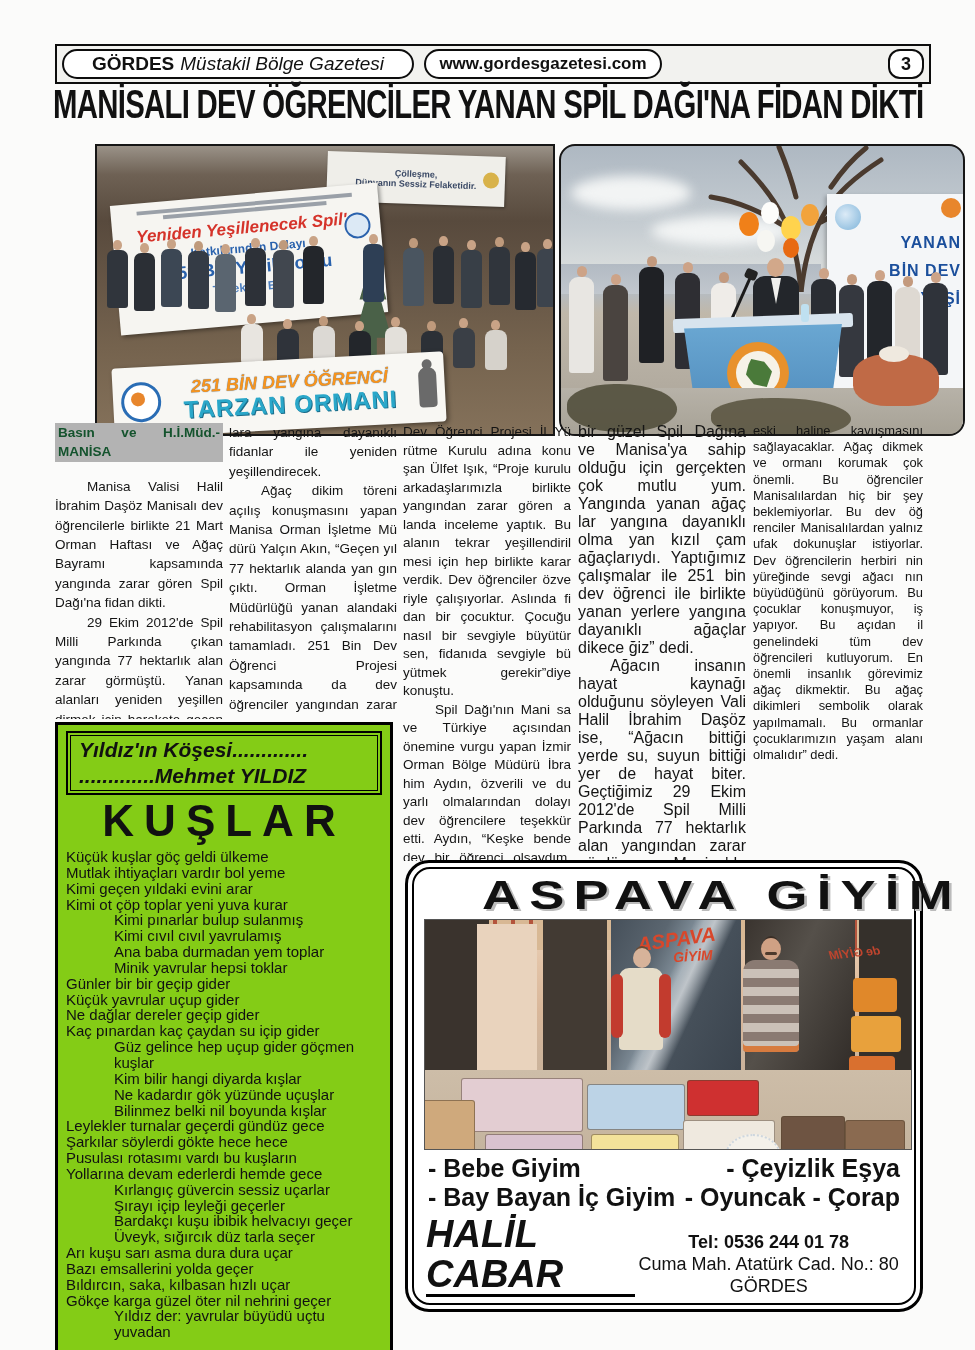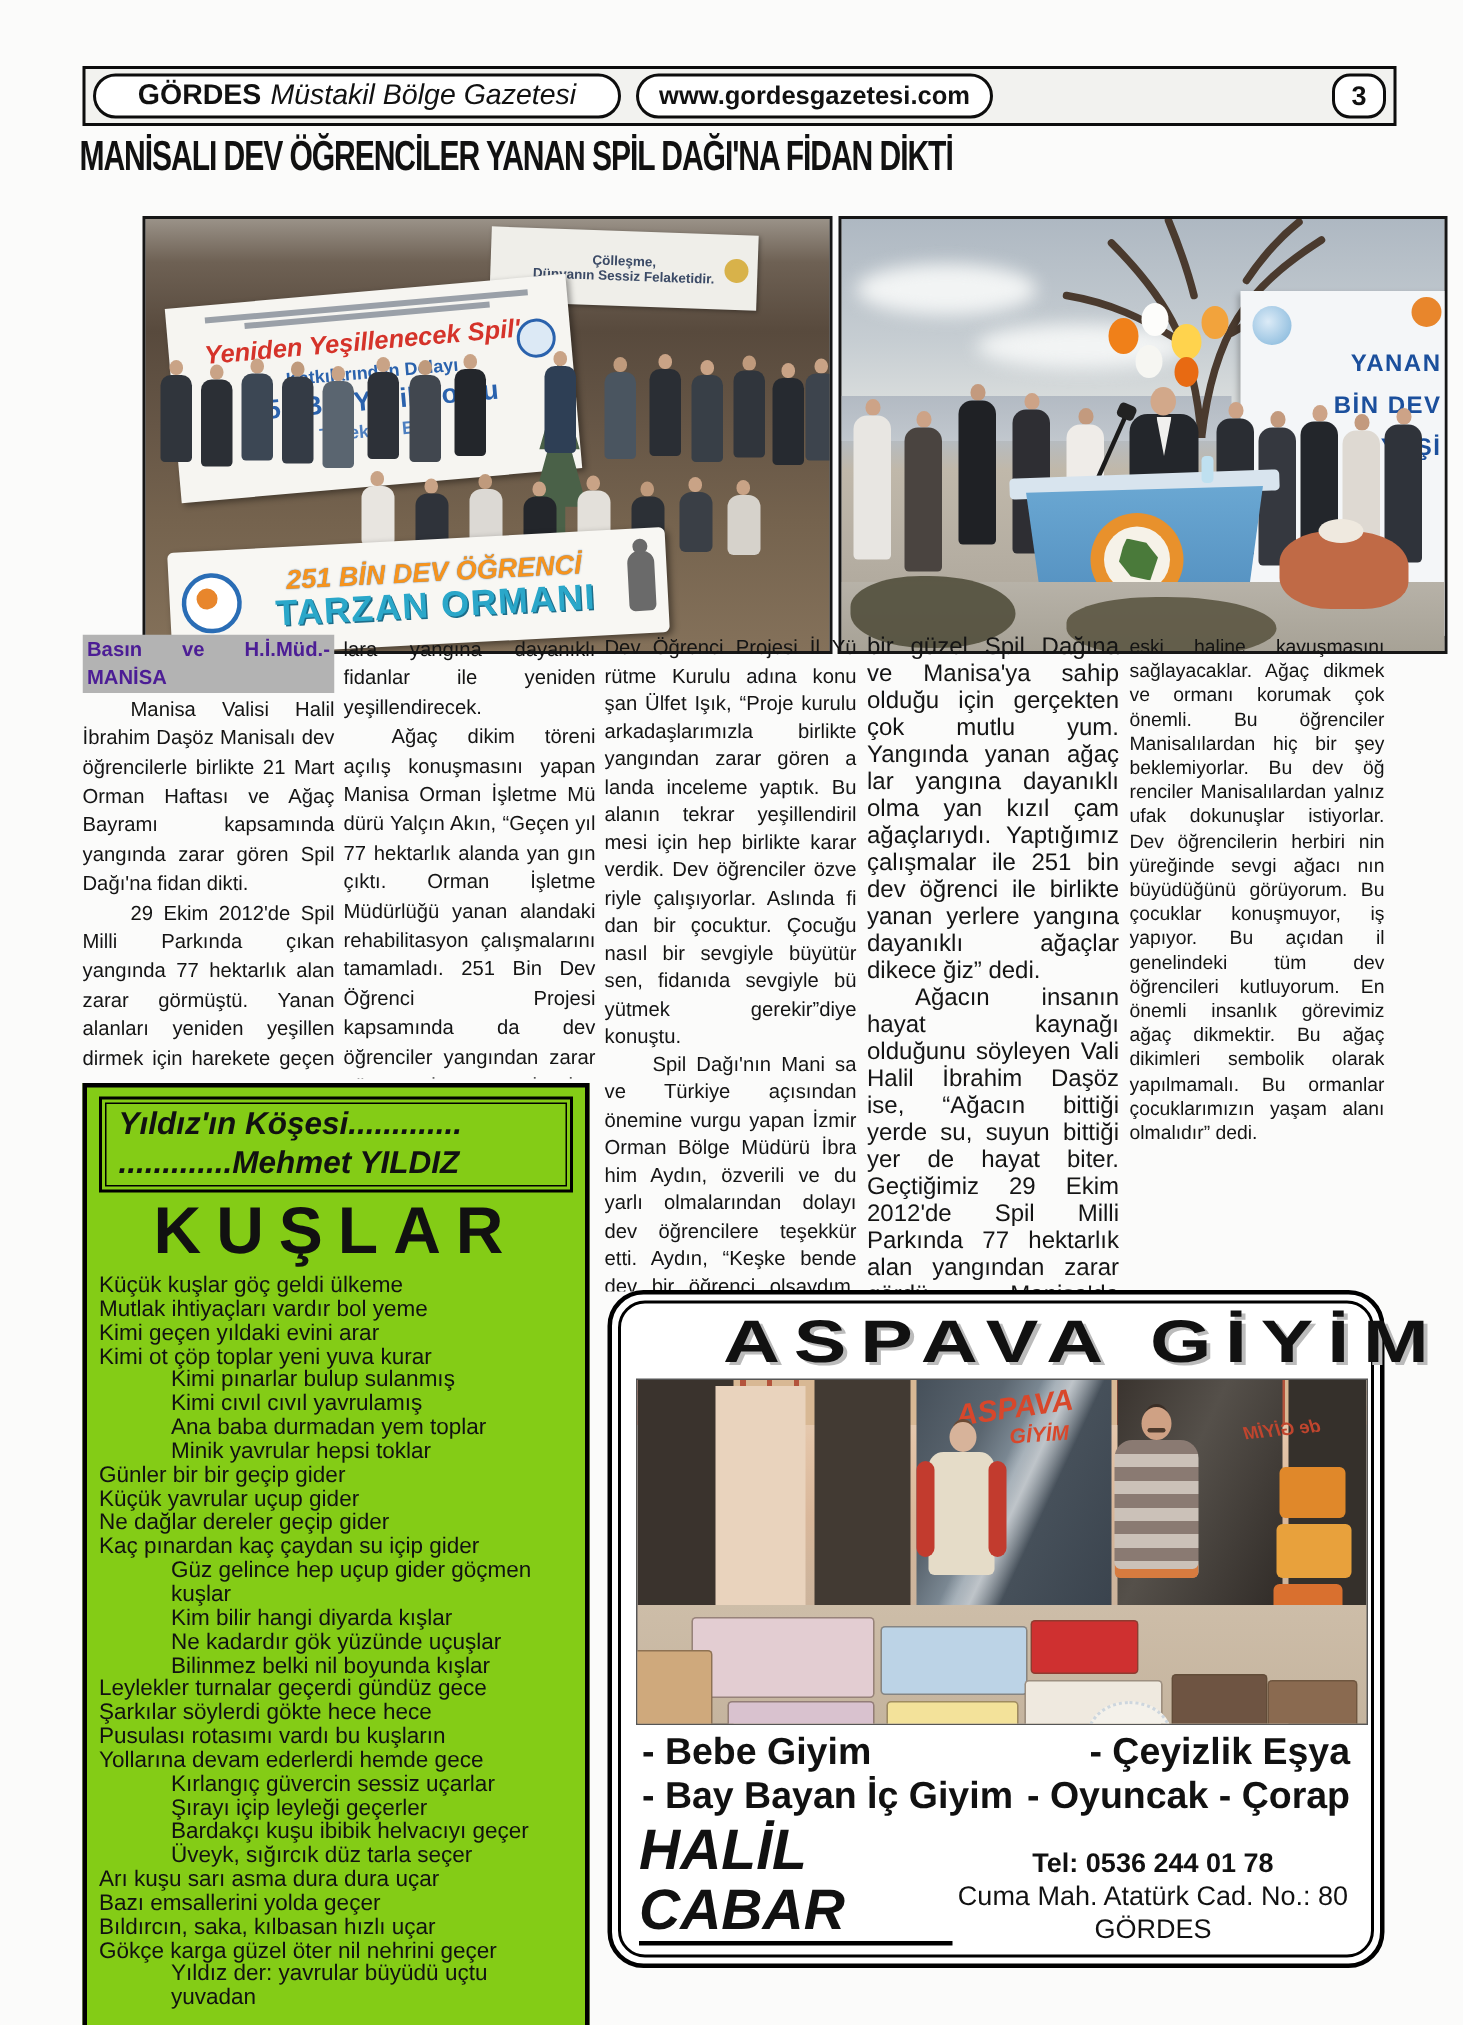--- a/index.html
+++ b/index.html
@@ -14,30 +14,30 @@
     display:flex;align-items:center;justify-content:center;white-space:nowrap;}
   .brand-pill{width:348px;font-size:19px;}
   .brand{font-weight:bold;margin-right:6px;}
   .brand-sub{font-style:italic;}
   .date-pill{width:178px;font-weight:bold;font-size:19px;}
   .site-pill{width:234px;font-weight:bold;font-size:17px;}
   .page-num{border:2px solid #0d0d0d;border-radius:12px;background:#fff;width:32px;height:26px;
     display:flex;align-items:center;justify-content:center;font-weight:bold;font-size:18px;margin-left:auto;}
 
   
-  .headline{left:53px;top:84px;width:870px;height:40px;margin:0;font-size:28px;line-height:40px;
+  .headline{left:53px;top:84px;width:870px;height:40px;margin:0;font-size:41px;line-height:40px;
     font-weight:bold;white-space:nowrap;overflow:visible;letter-spacing:-1px;}
   .fit-x{display:inline-block;white-space:nowrap;}
 
   
   .photo{border:2px solid #161616;overflow:hidden;background:#777;}
   #photo1{left:55px;top:128px;width:456px;height:288px;
     background:linear-gradient(180deg,#9a9288 0%,#6e6154 10%,#584a3d 26%,#665646 48%,#75634e 70%,#84715a 100%);}
   #photo2{left:519px;top:128px;width:402px;height:288px;
-    background:linear-gradient(180deg,#aeb8c2 0%,#c6cdd2 28%,#d8dcdc 42%,#b4bcc4 50%,#c0b8aa 58%,#b5aea2 78%,#a9a296 100%);}
+    background:linear-gradient(180deg,#aeb8c2 0%,#c6cdd2 28%,#d8dcdc 42%,#b4bcc4 50%,#c0b8aa 58%,#b5aea2 78%,#a9a296 100%);border-radius:16px;}
 
   .banner1{left:18px;top:48px;width:252px;height:118px;background:#f6f5f1;transform:rotate(-5deg);
     box-shadow:2px 2px 4px rgba(0,0,0,.4);padding:6px 8px;text-align:center;}
   .banner1 .bar{height:4px;background:#9aa0a8;margin:2px 18px;}
   .b1-red{color:#d5332a;font-weight:bold;font-style:italic;font-size:17px;margin-top:6px;}
   .b1-blue-sm{color:#2a62ad;font-weight:bold;font-size:12px;margin-top:3px;}
   .b1-blue-lg{color:#2a62ad;font-weight:bold;font-size:18px;margin-top:2px;}
   .b1-blue-xs{color:#4d7fc0;font-weight:bold;font-size:12px;margin-top:2px;}
   .logo-dot{position:absolute;right:10px;top:28px;width:22px;height:22px;border-radius:50%;
     border:2px solid #2a62ad;background:#dce9f5;}
@@ -91,22 +91,22 @@
 
   
   .col{position:absolute;top:423px;width:168px;text-align:justify;overflow:hidden;color:#141414;}
   #col1,#col2{height:296px;font-size:13.5px;line-height:19.4px;}
   #col3{left:403px;height:438px;font-size:13.5px;line-height:18.5px;}
   #col4{left:578px;height:438px;font-size:16px;line-height:18.0px;}
   #col5{left:753px;width:170px;height:438px;font-size:12.9px;line-height:16.2px;}
   #col1{left:55px;} #col2{left:229px;}
   .col p{margin:0;}
   .ind{text-indent:32px;}
-  .byline{display:inline-block;background:#b3b3b3;color:#4c1d95;font-weight:bold;
-    font-size:13.5px;padding:0 3px;margin-bottom:1px;}
+  .byline{display:inline-block;background:#b3b3b3;color:#14532d;font-weight:bold;
+    font-size:13.5px;padding:0 3px;margin-bottom:15px;}
 
   
   .poem-box{left:55px;top:722px;width:338px;height:682px;border:3px solid #000;background:#84cc16;
     padding:6px 8px 4px;box-sizing:border-box;overflow:hidden;}
   .poem-head{border:2px solid #000;padding:2px;}
   .poem-head-in{border:1px solid #000;padding:1px 8px;font-weight:bold;font-style:italic;font-size:21px;line-height:26px;}
   .ph-l2{text-align:left;}
   .poem-title{margin:2px 0 4px;text-align:center;font-size:44px;line-height:48px;font-weight:bold;letter-spacing:10px;}
   .poem-lines p{margin:0;font-size:15px;line-height:15.85px;}
   .poem-lines p.pind{padding-left:48px;}

